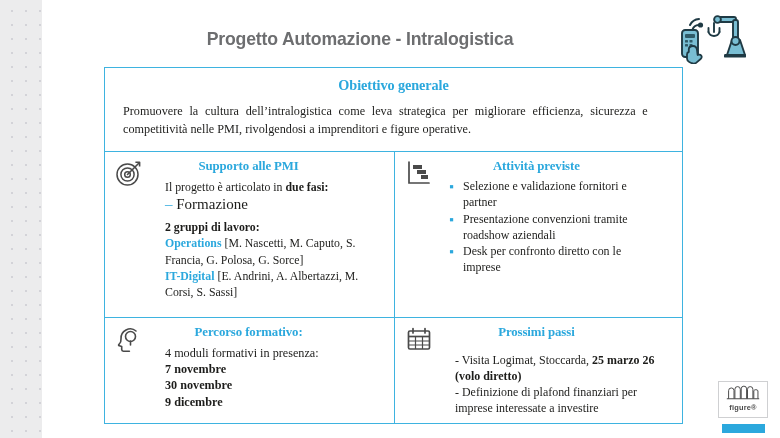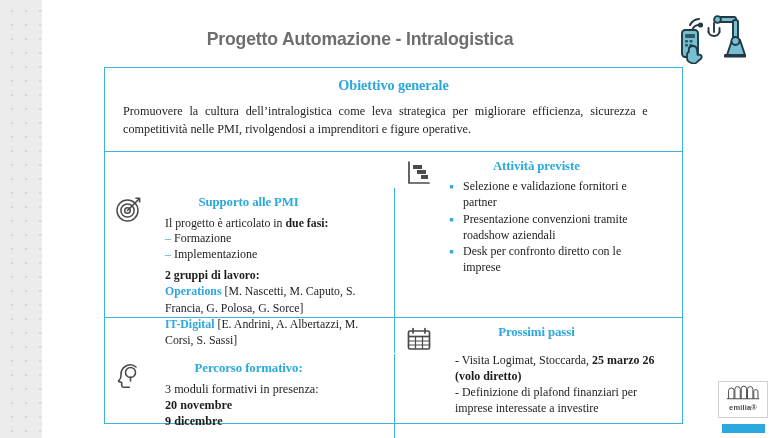--- a/index.html
+++ b/index.html
@@ -89,21 +89,20 @@
 
   .cell {
     box-sizing: border-box;
     position: relative;
     height: 100%;
   }
   .cell-left {
     width: 50.3%;
     border-right: 1.6px solid #3eb3e0;
     padding: 6px 10px 0 8px;
-    margin-top: 36px;
   }
   .cell-right {
     width: 49.7%;
     padding: 6px 12px 0 8px;
   }
 
   
   .card-title {
     text-align: center;
     color: #2ba8dd;
@@ -146,21 +145,21 @@
   }
   .bold { font-weight: bold; }
   .accent { color: #2ba8dd; font-weight: bold; }
 
   
   #pmi-body {
     padding-left: 52px;
     padding-right: 4px;
   }
   .dash-line {
-    font-size: 12px;
+    font-size: 15px;
     color: #1d1d1b;
     line-height: 1.33;
   }
   .dash-mark { color: #2ba8dd; }
   .spacer-sm { height: 4px; }
 
   
   #activities-body {
     padding-left: 46px;
     padding-right: 4px;
@@ -287,21 +286,20 @@
           <circle cx="12.5" cy="15.5" r="6.6" fill="none" stroke="#4a4a4a" stroke-width="1.5"></circle>
           <circle cx="12.5" cy="15.5" r="2.8" fill="none" stroke="#4a4a4a" stroke-width="1.5"></circle>
           <path d="M12.5 15.5 L24 4" stroke="#4a4a4a" stroke-width="1.6" stroke-linecap="round"></path>
           <path d="M20.4 3.3 L24.6 3.3 L24.6 7.5" fill="none" stroke="#4a4a4a" stroke-width="1.6" stroke-linejoin="round"></path>
         </svg>
       </div>
       <div class="card-title">Supporto alle PMI</div>
       <div id="pmi-body">
         <div class="body-text"><span>Il progetto è articolato in </span><span class="bold">due fasi:</span></div>
         <div class="dash-line"><span class="dash-mark">–</span> <span>Formazione</span></div>
-        <div class="dash-line"><span class="dash-mark">–</span> <span>Implementazione</span></div>
         <div class="spacer-sm"></div>
         <div class="body-text bold">2 gruppi di lavoro:</div>
         <div class="body-text"><span class="accent">Operations</span> <span>[M. Nascetti, M. Caputo, S. Francia, G. Polosa, G. Sorce]</span></div>
         <div class="body-text"><span class="accent">IT-Digital</span> <span>[E. Andrini, A. Albertazzi, M. Corsi, S. Sassi]</span></div>
       </div>
     </div>
 
     <div class="cell cell-right">
       <div class="card-icon">
         <svg viewBox="0 0 28 28" width="28" height="28">
@@ -335,22 +333,23 @@
     <div class="cell cell-left">
       <div class="card-icon">
         <svg viewBox="0 0 28 28" width="28" height="28">
           <path d="M21 6 q-4.5 -4 -10 -1 q-5.5 3 -5 9 q0.3 3.4 -2 5.4 q-1 0.9 0.4 1.4 l2.3 0.8 l0 3 q0 1.6 1.7 1.6 l6 0" fill="none" stroke="#4a4a4a" stroke-width="1.6" stroke-linejoin="round" stroke-linecap="round"></path>
           <circle cx="15.5" cy="11.5" r="5" fill="none" stroke="#4a4a4a" stroke-width="1.6"></circle>
           <path d="M15.5 16 l0 4" stroke="#4a4a4a" stroke-width="1.6" stroke-linecap="round"></path>
         </svg>
       </div>
       <div class="card-title">Percorso formativo:</div>
       <div id="training-body">
-        <div class="line">3 moduli formativi in presenza:</div>
-        <div class="line bold">20 novembre</div>
+        <div class="line">4 moduli formativi in presenza:</div>
+        <div class="line bold">7 novembre</div>
+        <div class="line bold">30 novembre</div>
         <div class="line bold">9 dicembre</div>
       </div>
     </div>
 
     <div class="cell cell-right">
       <div class="card-icon">
         <svg viewBox="0 0 28 28" width="28" height="28">
           <rect x="3.5" y="6" width="21" height="18" rx="1.4" fill="none" stroke="#4a4a4a" stroke-width="1.7"></rect>
           <path d="M3.5 11.5 L24.5 11.5" stroke="#4a4a4a" stroke-width="1.7"></path>
           <path d="M8 3.5 L8 8 M20 3.5 L20 8" stroke="#4a4a4a" stroke-width="1.7" stroke-linecap="round"></path>
@@ -376,15 +375,15 @@
       <g stroke="#4a4a4a" stroke-width="1.1" fill="none">
         <path d="M4 16 L4 7 a3 3 0 0 1 6 0 L10 16"></path>
         <path d="M11 16 L11 5.5 a3 3 0 0 1 6 0 L17 16"></path>
         <path d="M18 16 L18 5 a3 3 0 0 1 6 0 L24 16"></path>
         <path d="M25 16 L25 5.5 a3 3 0 0 1 6 0 L31 16"></path>
         <path d="M32 16 L32 7 a3 3 0 0 1 4.6 0 L36.6 16"></path>
         <path d="M2 16 L38 16"></path>
       </g>
     </svg>
   </div>
-  <div id="logo-word"><span>emilia</span><span>®</span></div>
+  <div id="logo-word"><span>figure</span><span>®</span></div>
 </div>
 <div id="logo-bar"></div>
 
 </body></html>

